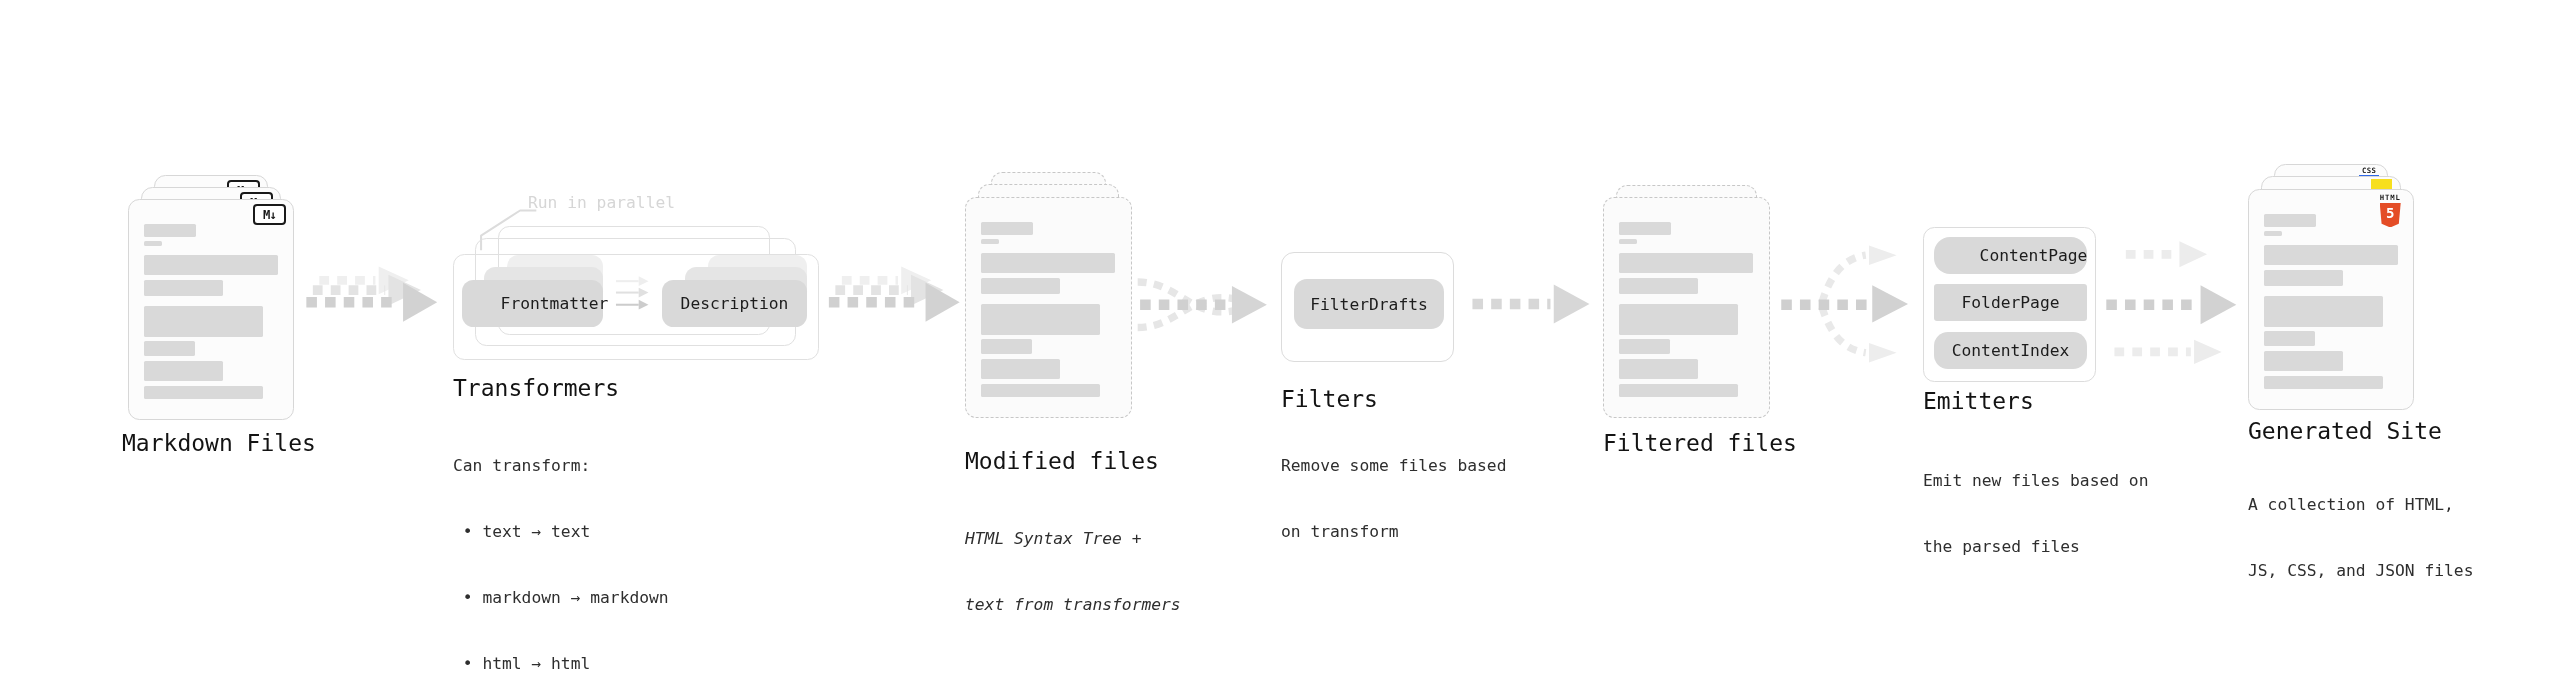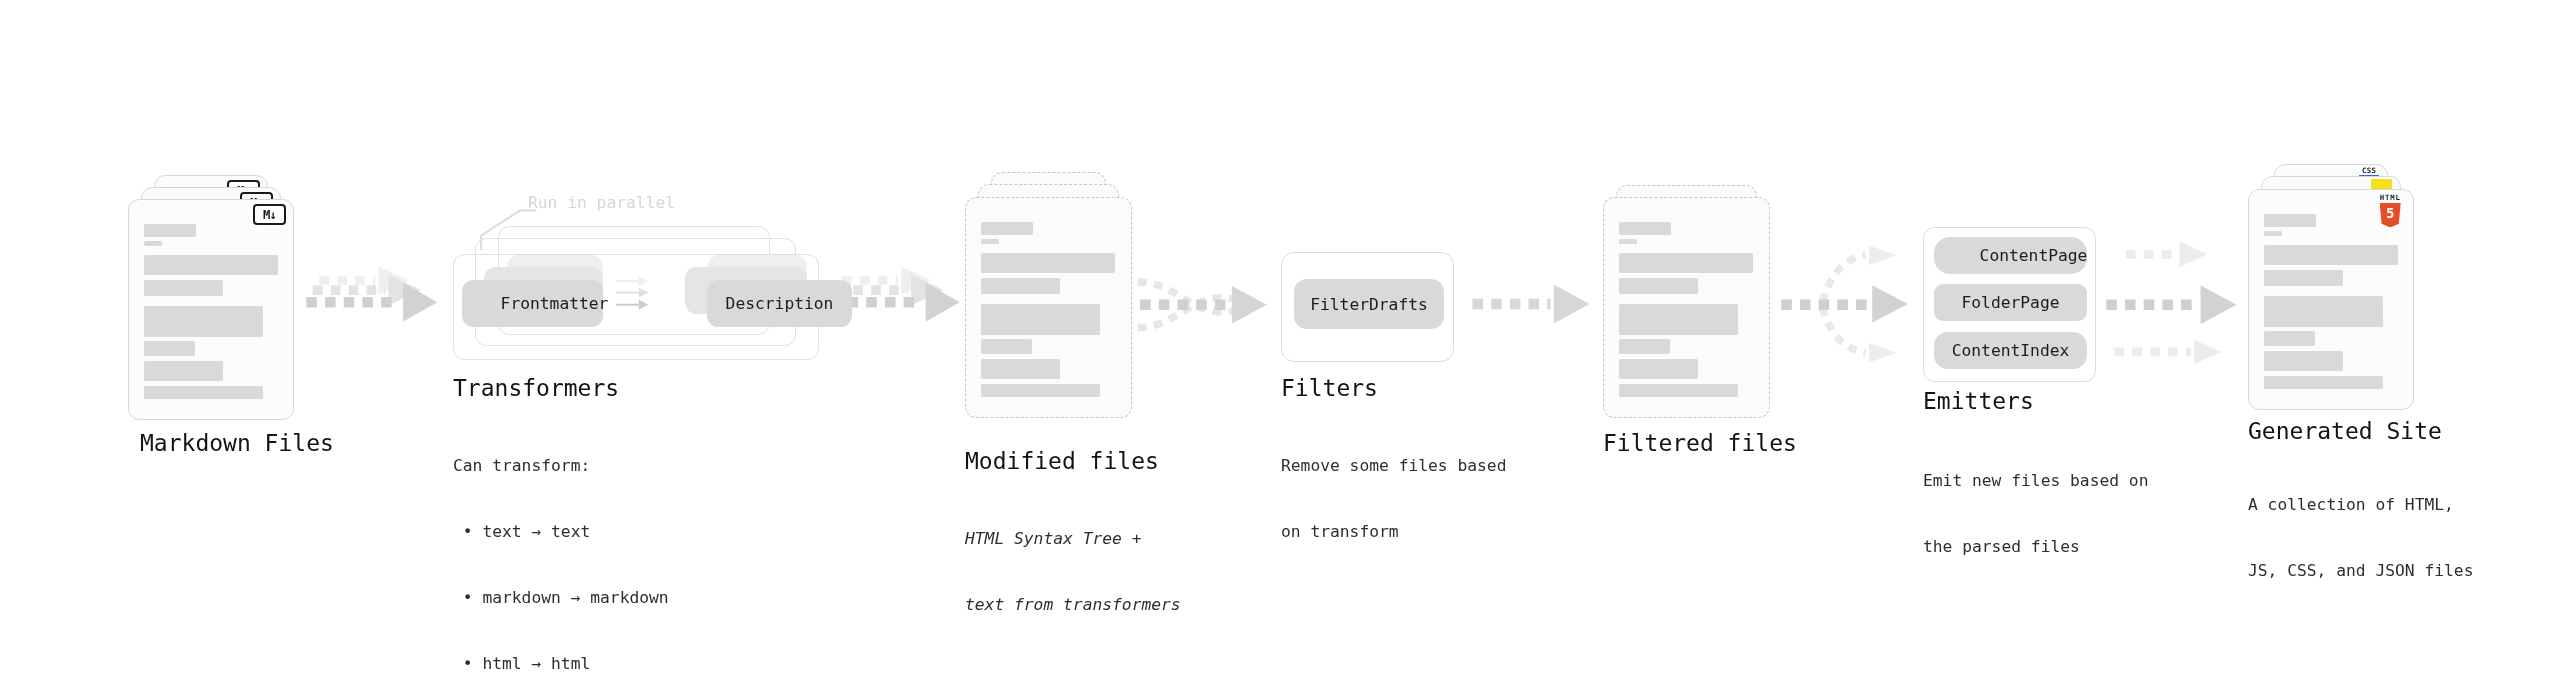--- a/index.html
+++ b/index.html
@@ -132,36 +132,36 @@
           <div class="skel-bar" style="width: 52px; height: 12.2px; margin-bottom: 4.1px; background: rgb(217, 217, 217);"></div>
           <div class="skel-bar" style="width: 18px; height: 5.7px; margin-bottom: 9px; background: rgb(217, 217, 217);"></div>
           <div class="skel-bar" style="width: 134px; height: 19.5px; margin-bottom: 4.9px; background: rgb(217, 217, 217);"></div>
           <div class="skel-bar" style="width: 79px; height: 16.3px; margin-bottom: 9.8px; background: rgb(217, 217, 217);"></div>
           <div class="skel-bar" style="width: 119px; height: 31px; margin-bottom: 4.1px; background: rgb(217, 217, 217);"></div>
           <div class="skel-bar" style="width: 51px; height: 14.6px; margin-bottom: 5.7px; background: rgb(217, 217, 217);"></div>
           <div class="skel-bar" style="width: 79px; height: 19.5px; margin-bottom: 4.9px; background: rgb(217, 217, 217);"></div>
           <div class="skel-bar" style="width: 119px; height: 13px; margin-bottom: 0px; background: rgb(217, 217, 217);"></div>
         </div>
     </div>
-    <div class="stage-title" style="left:140px;top:430px;text-align:right;">Markdown Files</div>
+    <div class="stage-title" style="left:122px;top:430px;text-align:right;">Markdown Files</div>
   </div>
 
   <div>
     <div class="annotation" style="left:528px;top:193px;">Run in parallel</div>
     <div class="outline-box" style="left:498px;top:226px;width:272px;height:109px;"></div>
     <div class="outline-box" style="left:475px;top:238px;width:321px;height:108px;"></div>
     <div class="outline-box" style="left:453px;top:254px;width:366px;height:106px;"></div>
 
     <div class="pill ghost2" style="left:507px;top:255px;width:96px;height:47px;"></div>
     <div class="pill ghost1" style="left:484px;top:267px;width:119px;height:47px;"></div>
     <div class="pill" style="left:462px;top:280px;width:141px;height:47px;padding-left:44px;">Frontmatter</div>
 
     <div class="pill ghost2" style="left:708px;top:255px;width:99px;height:47px;"></div>
     <div class="pill ghost1" style="left:685px;top:267px;width:122px;height:47px;"></div>
-    <div class="pill" style="left:662px;top:280px;width:145px;height:47px;margin-left:45px;">Description</div>
+    <div class="pill" style="left:662px;top:280px;width:145px;height:47px;">Description</div>
 
     <div class="stage-title" style="left:453px;top:375px;">Transformers</div>
     <div class="stage-desc" style="left:453px;top:411px;">
       <div>Can transform:</div>
       <div> • text → text</div>
       <div> • markdown → markdown</div>
       <div> • html → html</div>
     </div>
   </div>
 
@@ -183,21 +183,21 @@
     <div class="stage-title" style="left:965px;top:448px;">Modified files</div>
     <div class="stage-desc" style="left:965px;top:484px;font-style:italic;">
       <div>HTML Syntax Tree +</div>
       <div>text from transformers</div>
     </div>
   </div>
 
   <div>
     <div class="outline-box filled" style="left:1281px;top:252px;width:173px;height:110px;border-radius:13px;"></div>
     <div class="pill" style="left:1294px;top:279px;width:150px;height:50px;border-radius:13px;">FilterDrafts</div>
-    <div class="stage-title" style="left:1281px;top:375px;">Filters</div>
+    <div class="stage-title" style="left:1281px;top:386px;">Filters</div>
     <div class="stage-desc" style="left:1281px;top:411px;">
       <div>Remove some files based</div>
       <div>on transform</div>
     </div>
   </div>
 
   <div>
     <div class="file-card dashed" style="left:1616px;top:185px;width:141px;"></div>
     <div class="file-card dashed" style="left:1603px;top:197px;width:167px;">
       <div class="skeleton">
@@ -210,21 +210,21 @@
           <div class="skel-bar" style="width: 79px; height: 19.5px; margin-bottom: 4.9px; background: rgb(217, 217, 217);"></div>
           <div class="skel-bar" style="width: 119px; height: 13px; margin-bottom: 0px; background: rgb(217, 217, 217);"></div>
         </div>
     </div>
     <div class="stage-title" style="left:1603px;top:430px;">Filtered files</div>
   </div>
 
   <div>
     <div class="outline-box filled" style="left:1923px;top:227px;width:173px;height:155px;"></div>
     <div class="pill" style="left:1934px;top:237px;width:153px;height:37px;border-radius:16px;padding-left:46px;">ContentPage</div>
-    <div class="pill" style="left:1934px;top:284px;width:153px;height:37px;border-radius:9px;">FolderPage</div>
+    <div class="pill" style="left:1934px;top:284px;width:153px;height:37px;border-radius:3px;">FolderPage</div>
     <div class="pill" style="left:1934px;top:332px;width:153px;height:37px;border-radius:14px;">ContentIndex</div>
     <div class="stage-title" style="left:1923px;top:388px;">Emitters</div>
     <div class="stage-desc" style="left:1923px;top:426px;">
       <div>Emit new files based on</div>
       <div>the parsed files</div>
     </div>
   </div>
 
   <div>
     <div class="file-card solid" style="left:2274px;top:164px;width:114px;">

